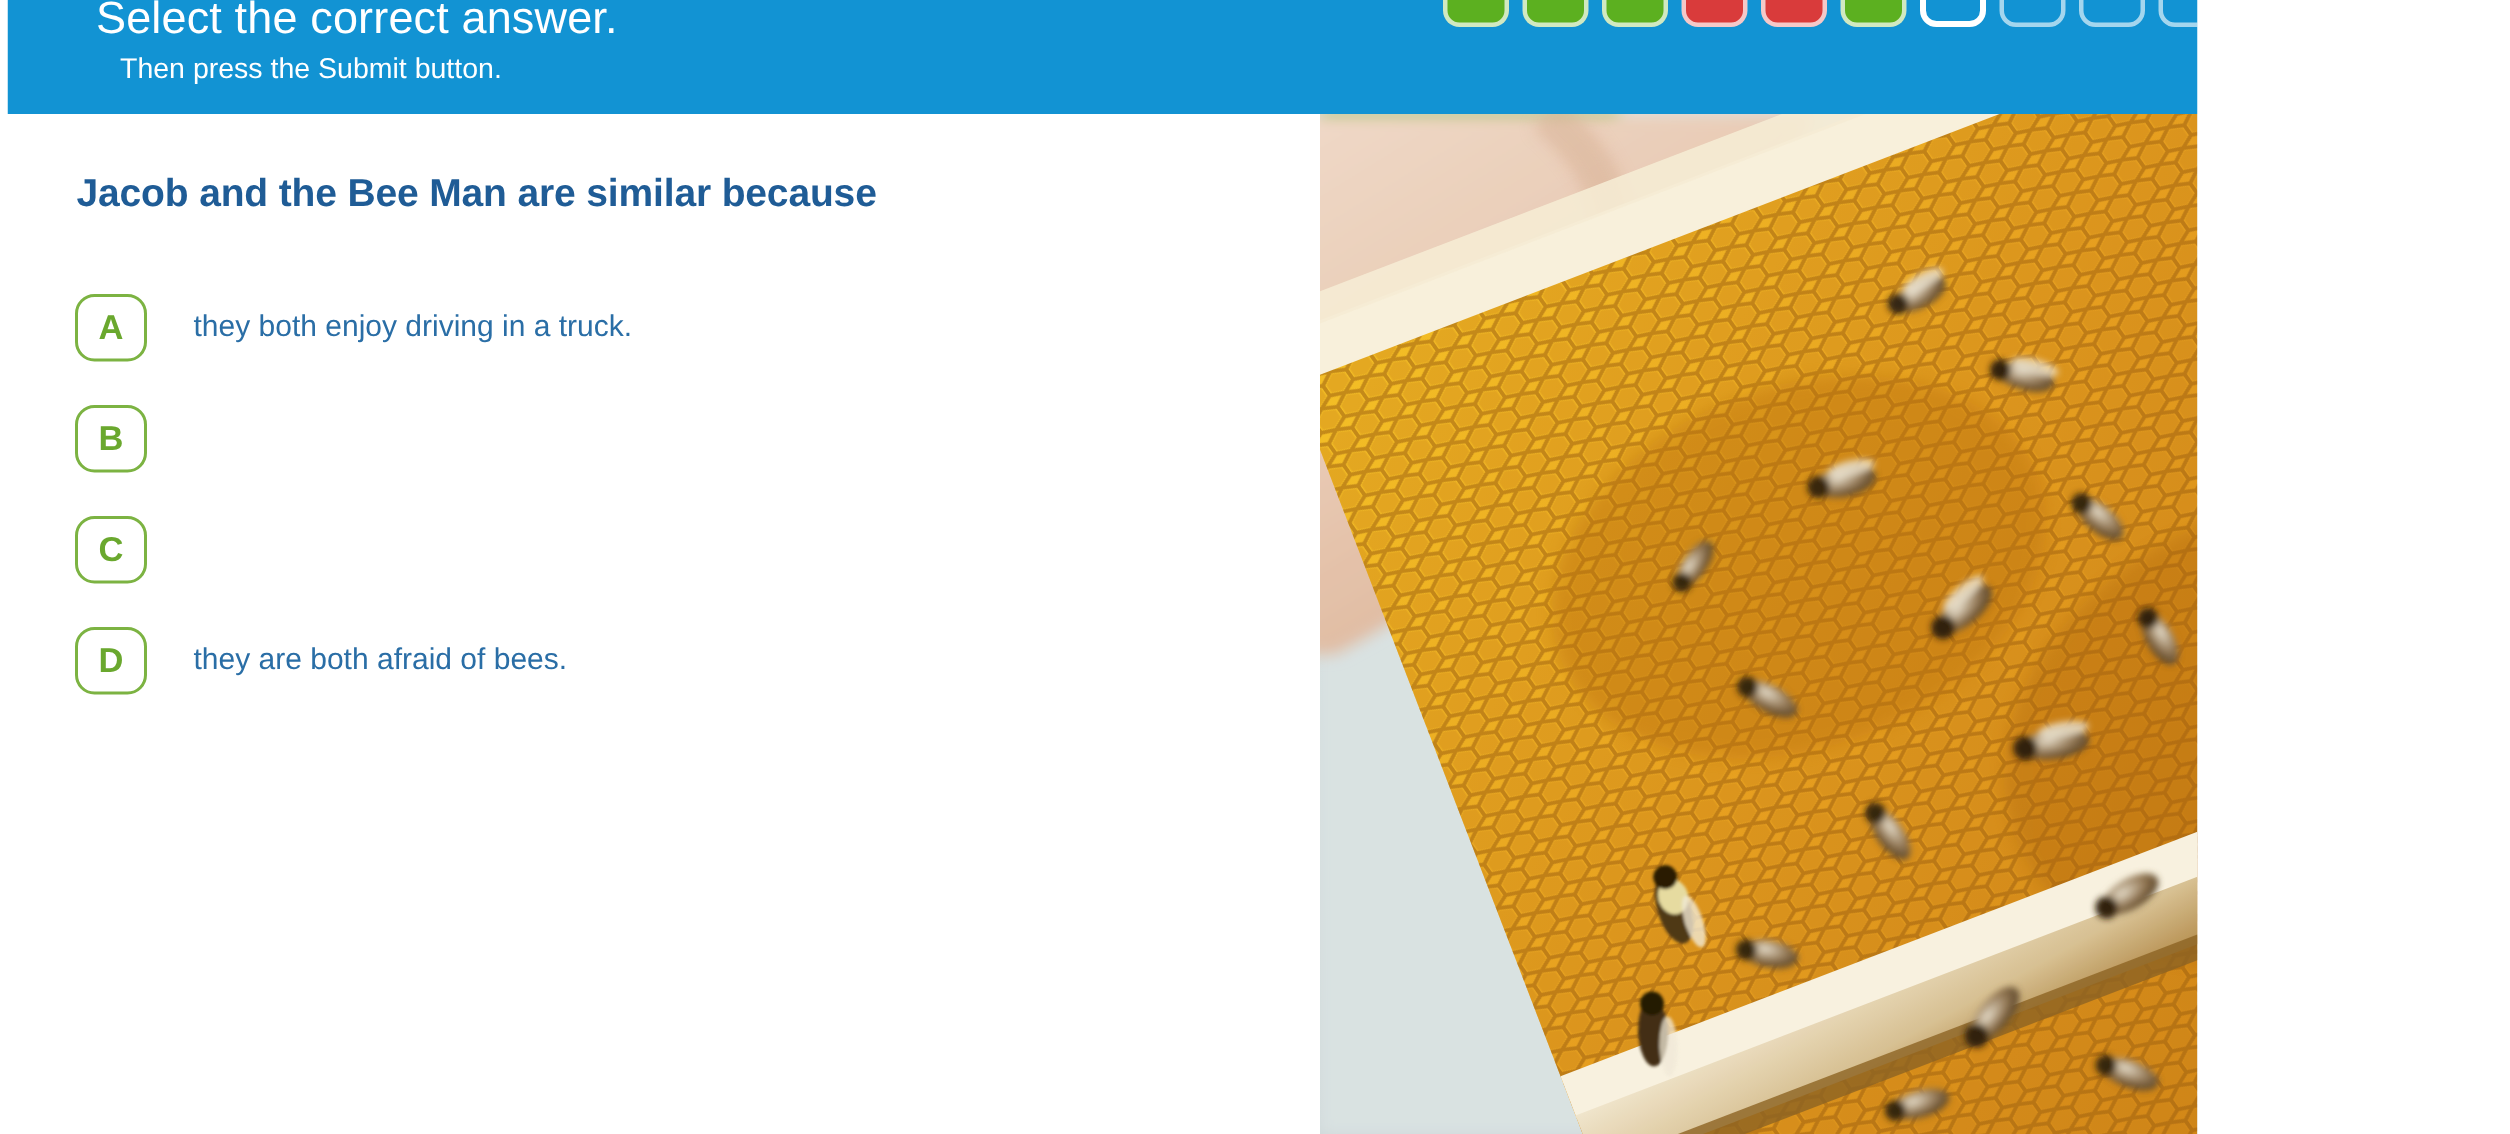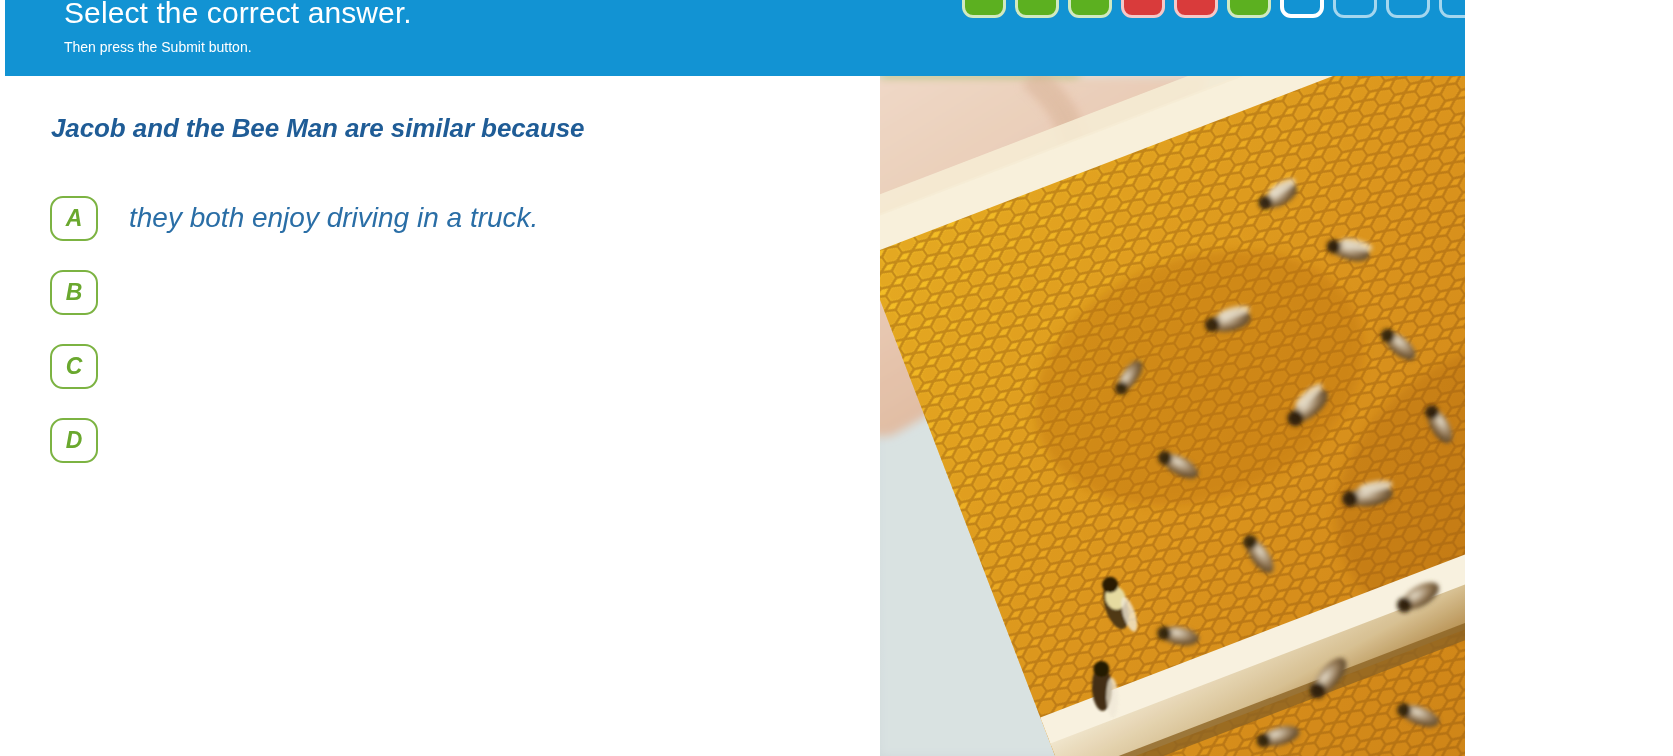--- a/index.html
+++ b/index.html
@@ -39,25 +39,26 @@
   .header-title {
     color: #ffffff;
     font-size: 30px;
     font-weight: 400;
     line-height: 34px;
     letter-spacing: 0.1px;
     white-space: nowrap;
   }
   .header-sub {
     color: #ffffff;
-    font-size: 14px;
+    font-size: 19px;
     font-weight: 400;
     line-height: 24px;
     margin-top: 5px;
     white-space: nowrap;
+    margin-left: 16px;
   }
 
   
   .progress {
     position: absolute;
     left: 957px; top: -12px;
     display: flex;
     gap: 9px;
   }
   .pbox {
@@ -83,21 +84,20 @@
     background: transparent;
     border-color: rgba(255,255,255,0.62);
   }
 
   
   .qpanel {
     position: absolute;
     left: 0; top: 76px;
     width: 875px; height: 680px;
     background: #ffffff;
-    font-style: italic;
   }
   .question {
     position: absolute;
     left: 46px; top: 36px;
     width: 790px;
     color: #1f5c96;
     font-size: 26px;
     font-weight: 700;
     line-height: 32px;
     letter-spacing: -0.1px;
@@ -124,21 +124,21 @@
     align-items: center;
     justify-content: center;
     color: #6aa82e;
     font-size: 23px;
     font-weight: 700;
     background: #ffffff;
   }
   .option-text {
     margin-left: 31px;
     color: #2a6ea6;
-    font-size: 28px;
+    font-size: 20px;
     font-weight: 400;
     line-height: 28px;
     white-space: nowrap;
   }
 
   
   .photo {
     position: absolute;
     left: 875px; top: 76px;
     width: 585px; height: 680px;
@@ -182,20 +182,21 @@
             <div class="option-text">they both enjoy driving in a truck.</div>
           </div>
           <div class="option">
             <div class="badge">B</div>
           </div>
           <div class="option">
             <div class="badge">C</div>
           </div>
           <div class="option">
             <div class="badge">D</div>
+            <div class="option-text">they are both afraid of bees.</div>
           </div>
         </div>
     </div>
 
     <div class="photo">
       <svg viewBox="0 0 585 680" preserveAspectRatio="xMidYMid slice">
         <defs>
           <linearGradient id="grassG" x1="0" y1="0" x2="1" y2="1">
             <stop offset="0%" stop-color="#7fae3c"></stop>
             <stop offset="100%" stop-color="#9cc055"></stop>

